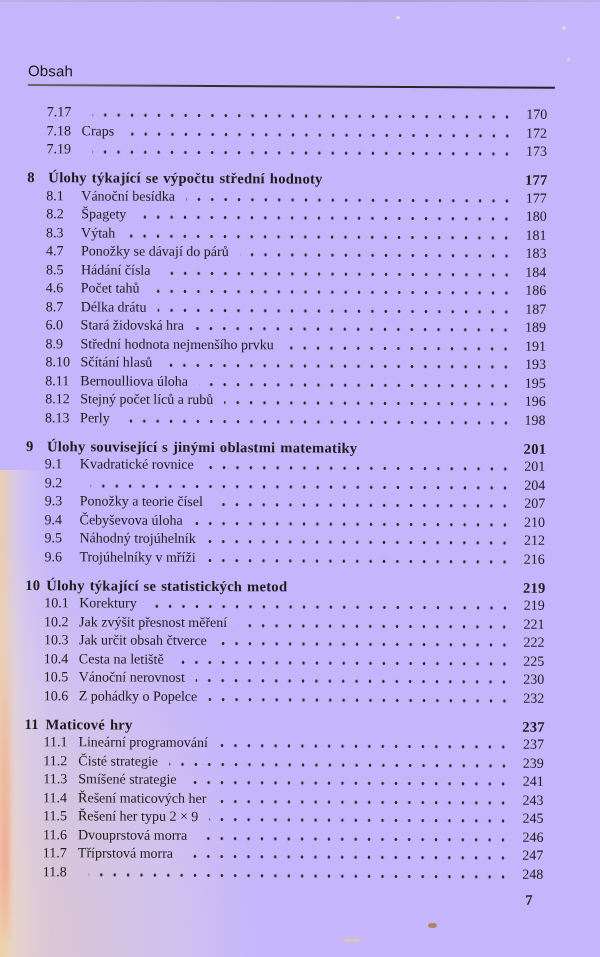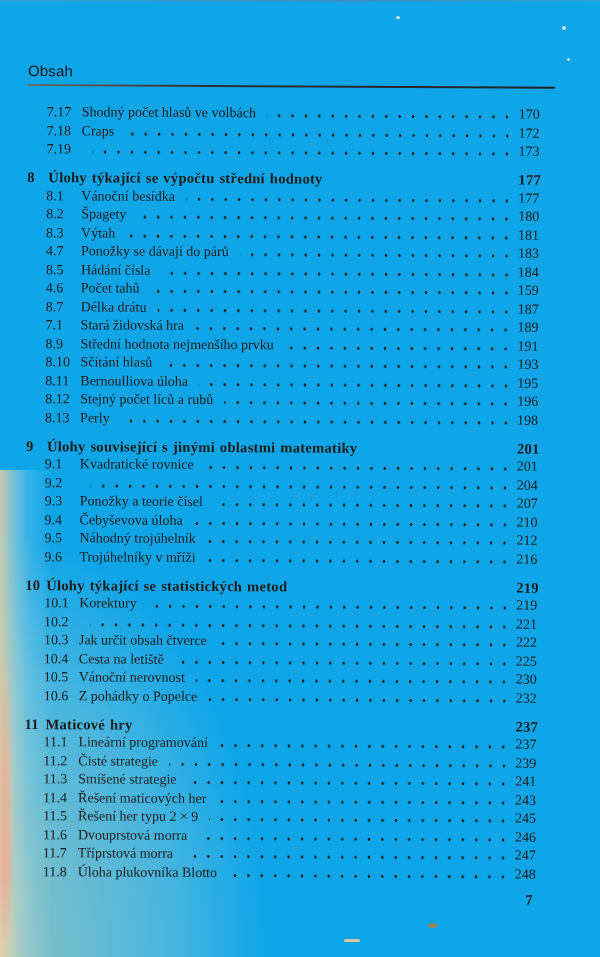--- a/index.html
+++ b/index.html
@@ -4,21 +4,21 @@
 <style>
   html, body {
     margin: 0;
     padding: 0;
     background: #e9e7e2;
   }
   .page {
     position: relative;
     width: 600px;
     height: 957px;
-    background: #0ea5e9;
+    background: #c4b5fd;
     overflow: hidden;
     font-family: "Liberation Serif", serif;
     color: #1d1c1a;
   }
   
   .top-line {
     position: absolute; top: 0; left: 0; right: 0; height: 1.5px;
     background: linear-gradient(to right, rgba(150,150,150,.22), rgba(120,120,120,.38) 60%, rgba(150,150,150,.18));
   }
   .corner-wash {
@@ -86,21 +86,21 @@
     min-width: 0;
     height: 3px;
     margin-left: 11px;
     margin-right: 5px;
     background-image: radial-gradient(circle at 50% 50%, #22211f 1.05px, rgba(34,33,31,.5) 1.35px, rgba(0,0,0,0) 1.6px);
     background-size: 13.4px 3px;
     background-repeat: repeat-x;
     background-position: right center;
   }
   .spacer { flex: 1 1 auto; }
-  .pg { flex: none; width: 36px; text-align: left; }
+  .pg { flex: none; width: 36px; text-align: center; }
   .folio {
     margin-top: 7px;
     padding-right: 18px;
     text-align: right;
     font-weight: bold;
     font-size: 14.5px;
   }
 </style>
 </head>
 <body>
@@ -117,21 +117,20 @@
   <div class="speck speck4"></div>
   <div class="speck speck5"></div>
 
   <div class="content">
     <div class="masthead">Obsah</div>
     <div class="rule"></div>
 
     <div class="toc">
         <div class="row entry">
           <span class="num">7.17</span>
-          <span class="title">Shodný počet hlasů ve volbách</span>
           <span class="dots"></span>
           <span class="pg">170</span>
         </div>
         <div class="row entry">
           <span class="num">7.18</span>
           <span class="title">Craps</span>
           <span class="dots"></span>
           <span class="pg">172</span>
         </div>
         <div class="row entry">
@@ -172,30 +171,30 @@
         <div class="row entry">
           <span class="num">8.5</span>
           <span class="title">Hádání čísla</span>
           <span class="dots"></span>
           <span class="pg">184</span>
         </div>
         <div class="row entry">
           <span class="num">4.6</span>
           <span class="title">Počet tahů</span>
           <span class="dots"></span>
-          <span class="pg">159</span>
+          <span class="pg">186</span>
         </div>
         <div class="row entry">
           <span class="num">8.7</span>
           <span class="title">Délka drátu</span>
           <span class="dots"></span>
           <span class="pg">187</span>
         </div>
         <div class="row entry">
-          <span class="num">7.1</span>
+          <span class="num">6.0</span>
           <span class="title">Stará židovská hra</span>
           <span class="dots"></span>
           <span class="pg">189</span>
         </div>
         <div class="row entry">
           <span class="num">8.9</span>
           <span class="title">Střední hodnota nejmenšího prvku</span>
           <span class="dots"></span>
           <span class="pg">191</span>
         </div>
@@ -271,20 +270,21 @@
           <span class="pg">219</span>
         </div>
         <div class="row entry">
           <span class="num">10.1</span>
           <span class="title">Korektury</span>
           <span class="dots"></span>
           <span class="pg">219</span>
         </div>
         <div class="row entry">
           <span class="num">10.2</span>
+          <span class="title">Jak zvýšit přesnost měření</span>
           <span class="dots"></span>
           <span class="pg">221</span>
         </div>
         <div class="row entry">
           <span class="num">10.3</span>
           <span class="title">Jak určit obsah čtverce</span>
           <span class="dots"></span>
           <span class="pg">222</span>
         </div>
         <div class="row entry">
@@ -348,21 +348,20 @@
           <span class="pg">246</span>
         </div>
         <div class="row entry">
           <span class="num">11.7</span>
           <span class="title">Tříprstová morra</span>
           <span class="dots"></span>
           <span class="pg">247</span>
         </div>
         <div class="row entry">
           <span class="num">11.8</span>
-          <span class="title">Úloha plukovníka Blotto</span>
           <span class="dots"></span>
           <span class="pg">248</span>
         </div>
       </div>
 
     <div class="folio">7</div>
   </div>
 
 </div>
 

